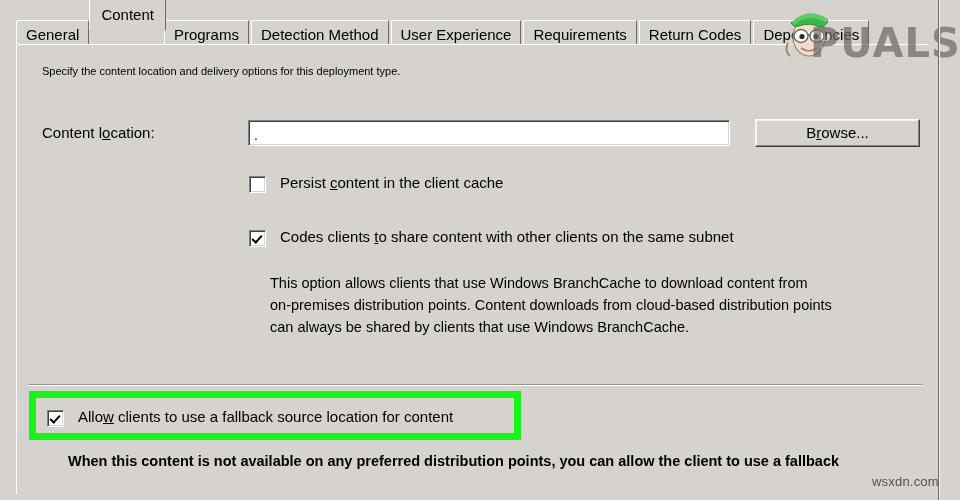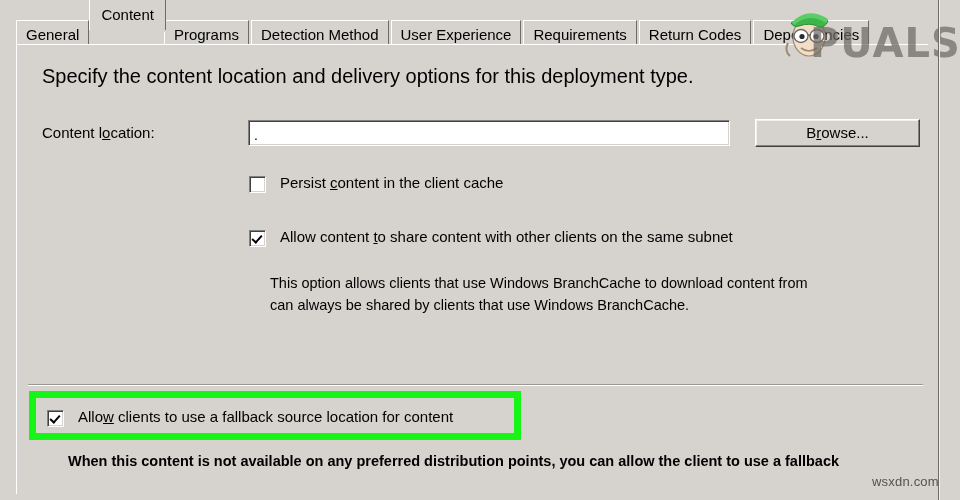--- a/index.html
+++ b/index.html
@@ -89,21 +89,21 @@
     height: 450px;
     background: #d6d3ce;
     border-top: 1px solid #ffffff;
     border-left: 1px solid #ffffff;
     box-sizing: border-box;
   }
 
   
   .desc {
     position: absolute;
-    font-size: 20px;
+    font-size: 11px;
     color: #000;
     white-space: nowrap;
   }
   .para {
     position: absolute;
     font-size: 14.5px;
     color: #000;
     line-height: 22px;
   }
 
@@ -274,25 +274,26 @@
 
   <div class="btn"><span>B</span><span class="u">r</span><span>owse...</span></div>
 
   <div class="cbrow" style="left:249px; top:174px;">
     <div class="cbox"></div>
     <div class="cblabel"><span>Persist </span><span class="u">c</span><span>ontent in the client cache</span></div>
   </div>
 
   <div class="cbrow" style="left:249px; top:228px;">
     <div class="cbox checked"></div>
-    <div class="cblabel"><span>Allow content </span><span class="u">t</span><span>o share content with other clients on the same subnet</span></div>
+    <div class="cblabel"><span>Codes clients </span><span class="u">t</span><span>o share content with other clients on the same subnet</span></div>
   </div>
 
   <div class="para" style="left:270px; top:272px; width:660px;">
     <div>This option allows clients that use Windows BranchCache to download content from</div>
+    <div>on-premises distribution points. Content downloads from cloud-based distribution points</div>
     <div>can always be shared by clients that use Windows BranchCache.</div>
   </div>
 
   <div class="separator"></div>
 
   <div class="highlight-box"></div>
 
   <div class="cbrow" style="left:47px; top:408px;">
     <div class="cbox checked"></div>
     <div class="cblabel"><span>Allo</span><span class="u">w</span><span> clients to use a fallback source location for content</span></div>

